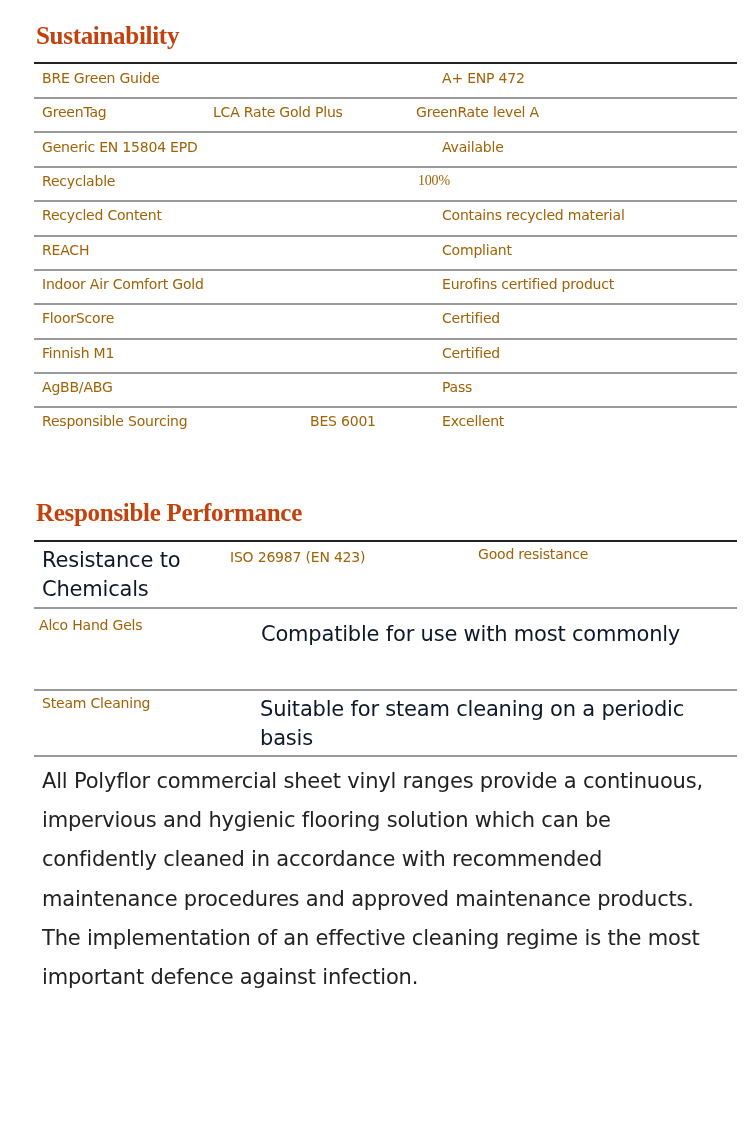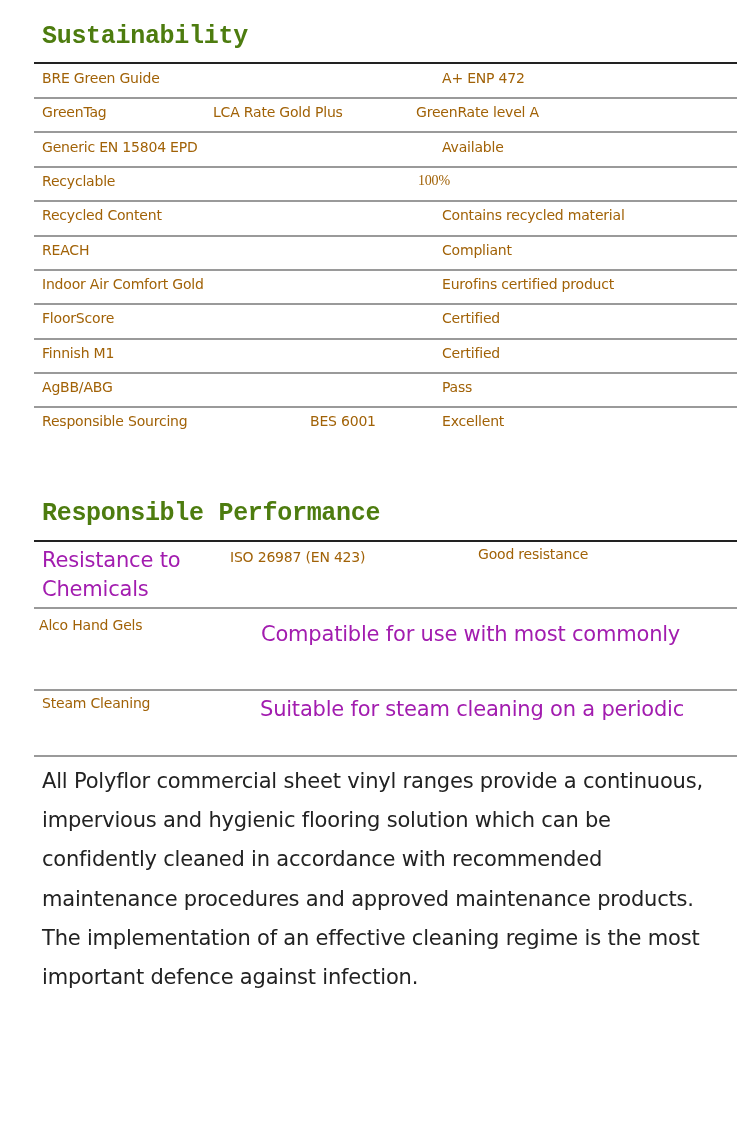--- a/index.html
+++ b/index.html
@@ -1,25 +1,25 @@
 <!DOCTYPE html>
 <html><head>
 <meta charset="utf-8">
 <style>
   html, body { margin:0; padding:0; background:#ffffff; }
   body { width:750px; height:1132px; position:relative; overflow:hidden;
          font-family:"DejaVu Sans", sans-serif; color:#222; }
-  .h { position:absolute; left:42px; font-weight:bold; font-size:25px; color:#4d7c0f;
-       font-family:Liberation Mono, monospace; letter-spacing:-0.3px; }
+  .h { position:absolute; left:36px; font-weight:bold; font-size:25px; color:#c2410c;
+       font-family:Liberation Serif, serif; letter-spacing:-0.3px; }
   .topline { position:absolute; left:34px; width:703px; height:2px; background:#222; }
   .rule { position:absolute; left:34px; width:703px; height:1.5px; background:#9a9a9a; }
   .t { position:absolute; font-size:14px; white-space:nowrap; color:#a16207; letter-spacing:-0.2px; }
   .para { position:absolute; left:42px; top:762px; width:690px; font-size:21px; line-height:39.2px;
           color:#222; letter-spacing:-0.2px; }
-  .ml { position:absolute; font-size:21px; line-height:29px; color:#a21caf; letter-spacing:-0.2px; }
+  .ml { position:absolute; font-size:21px; line-height:29px; color:#0f172a; letter-spacing:-0.2px; }
 </style>
 </head>
 <body>
 
 <div class="h" style="top:22px;">Sustainability</div>
 <div class="topline" style="top:62px;"></div>
 
 <div>
 
   <div class="t" style="left:42px;top:70px;">BRE Green Guide</div>
@@ -82,17 +82,18 @@
 
   <div class="t" style="left:39px;top:617px;">Alco Hand Gels</div>
   <div class="ml" style="left:261px;top:615px;line-height:39px;">
     <div>Compatible for use with most commonly</div>
   </div>
   <div class="rule" style="top:689px;"></div>
 
   <div class="t" style="left:42px;top:695px;">Steam Cleaning</div>
   <div class="ml" style="left:260px;top:695px;">
     <div>Suitable for steam cleaning on a periodic</div>
+    <div>basis</div>
   </div>
   <div class="rule" style="top:755px;"></div>
 </div>
 
 <div class="para">All Polyflor commercial sheet vinyl ranges provide a continuous, impervious and hygienic flooring solution which can be confidently cleaned in accordance with recommended maintenance procedures and approved maintenance products. The implementation of an effective cleaning regime is the most important defence against infection.</div>
 
 </body></html>

